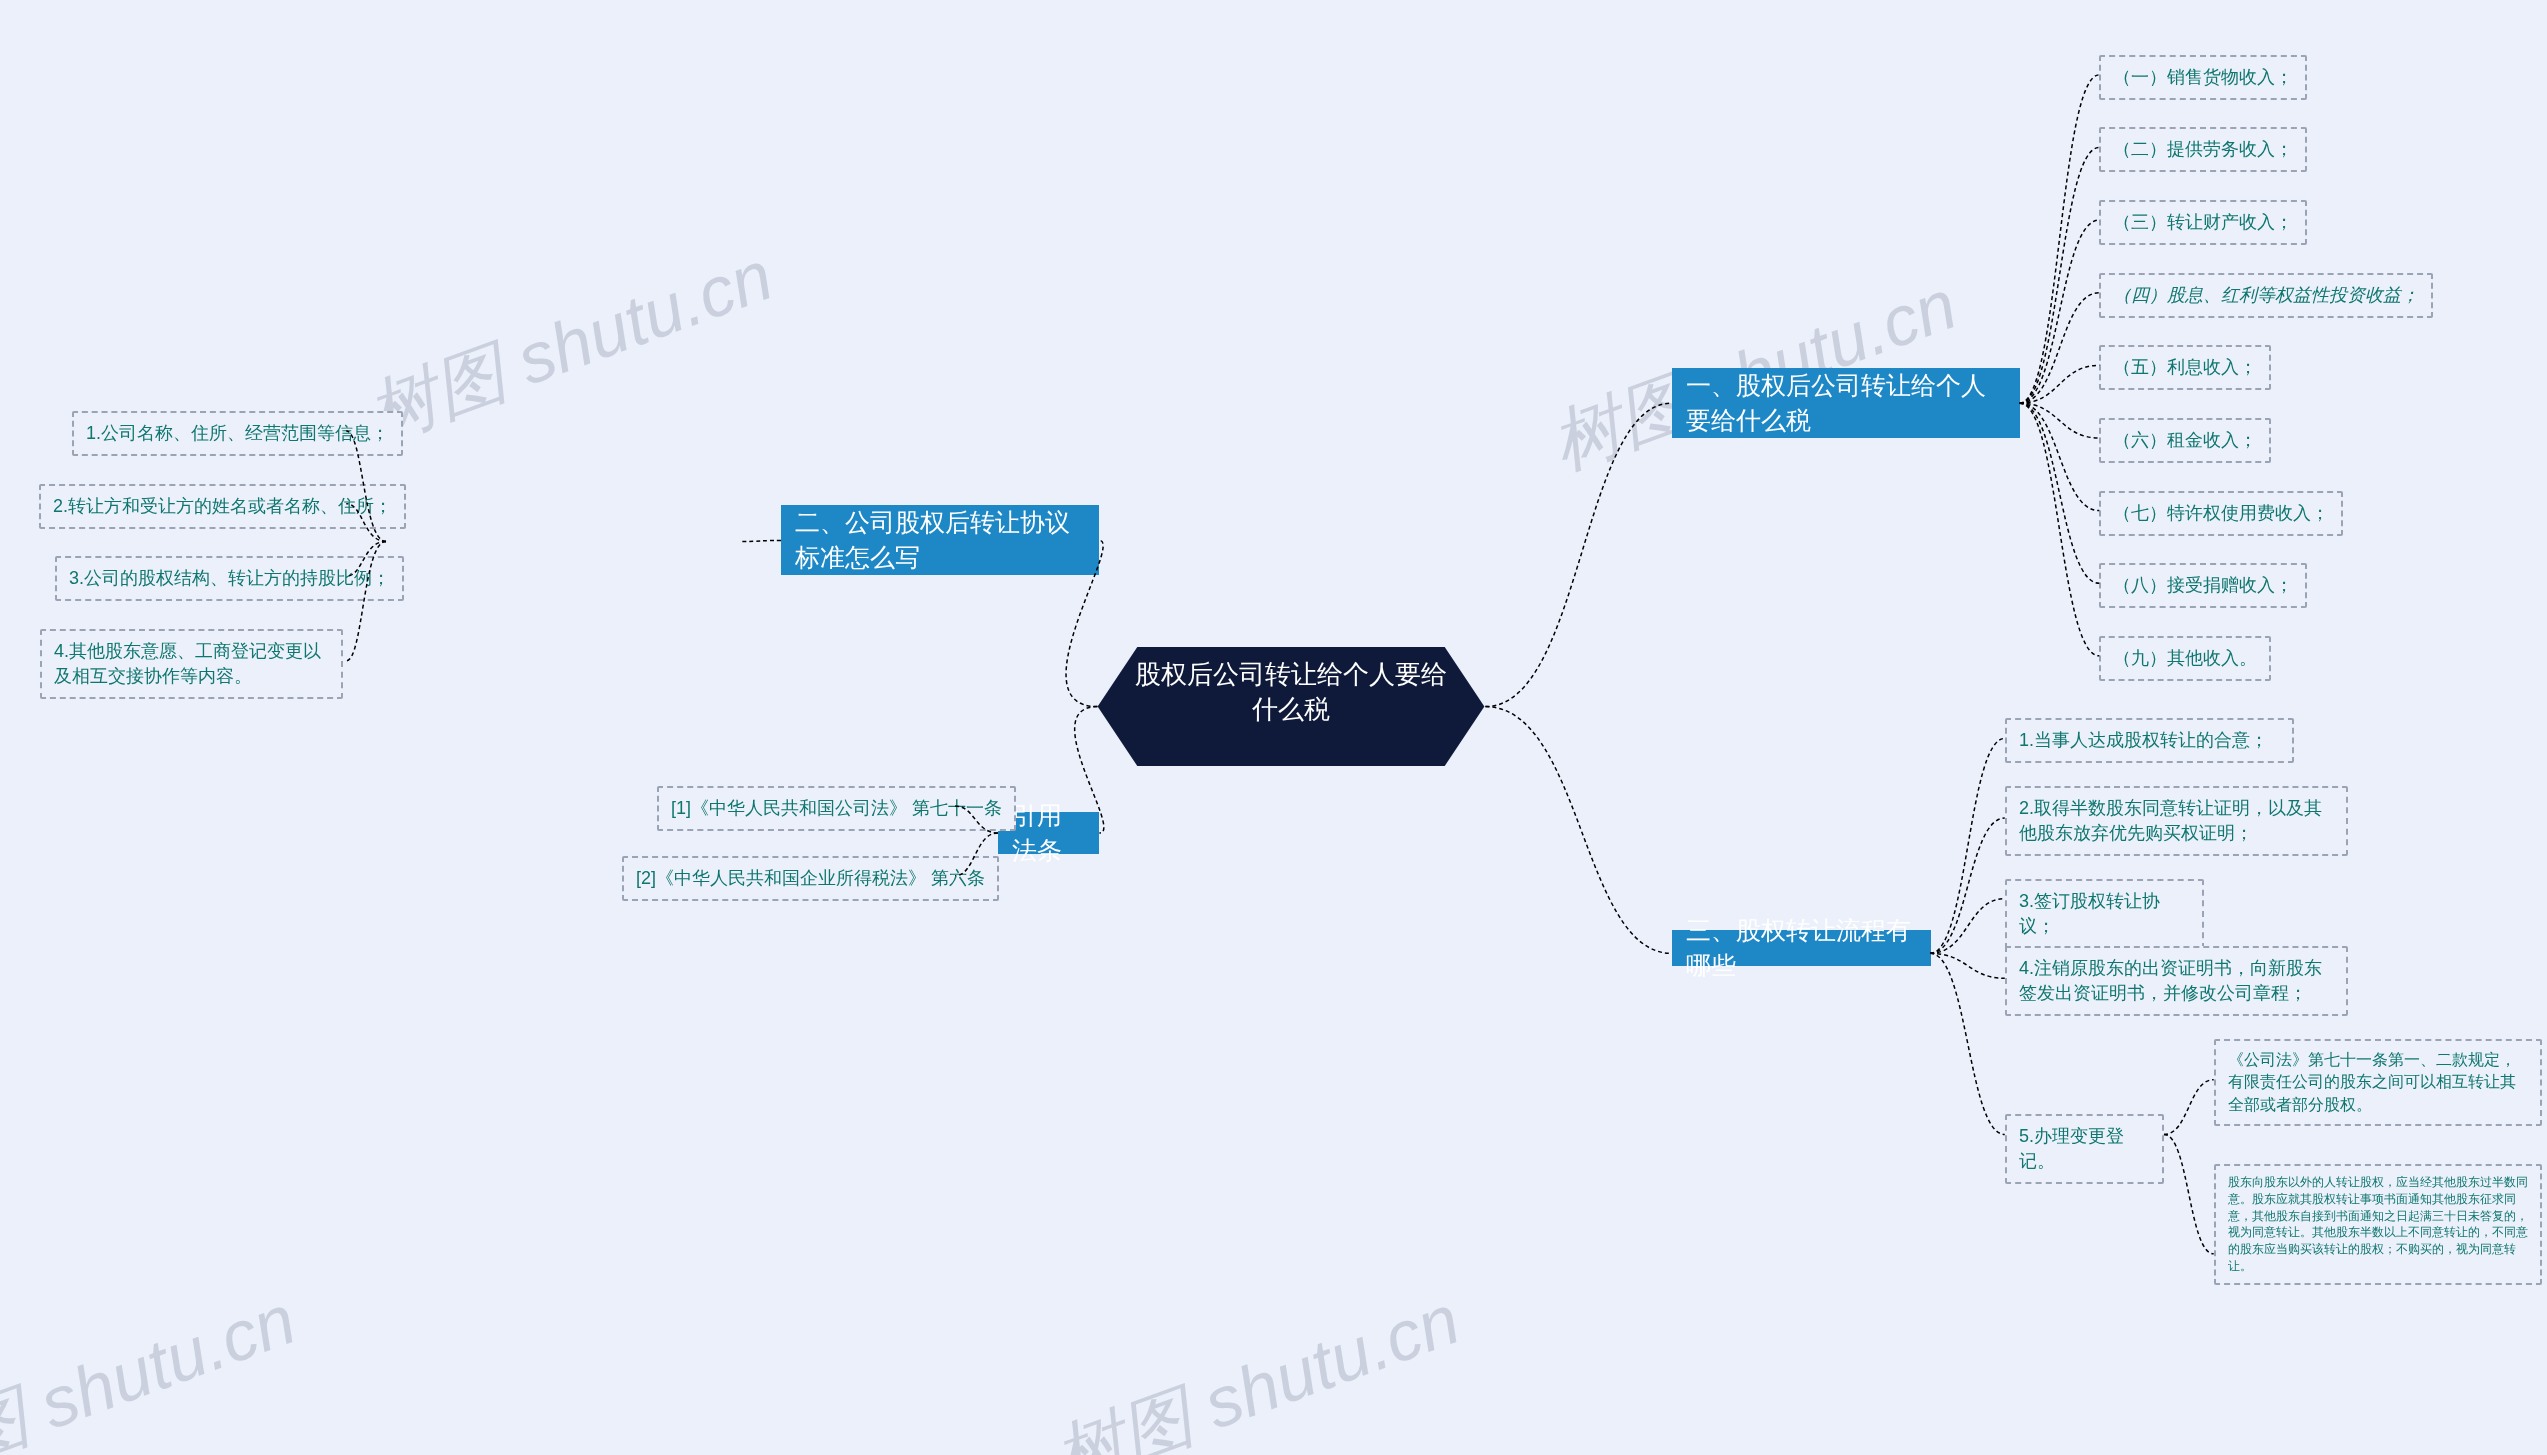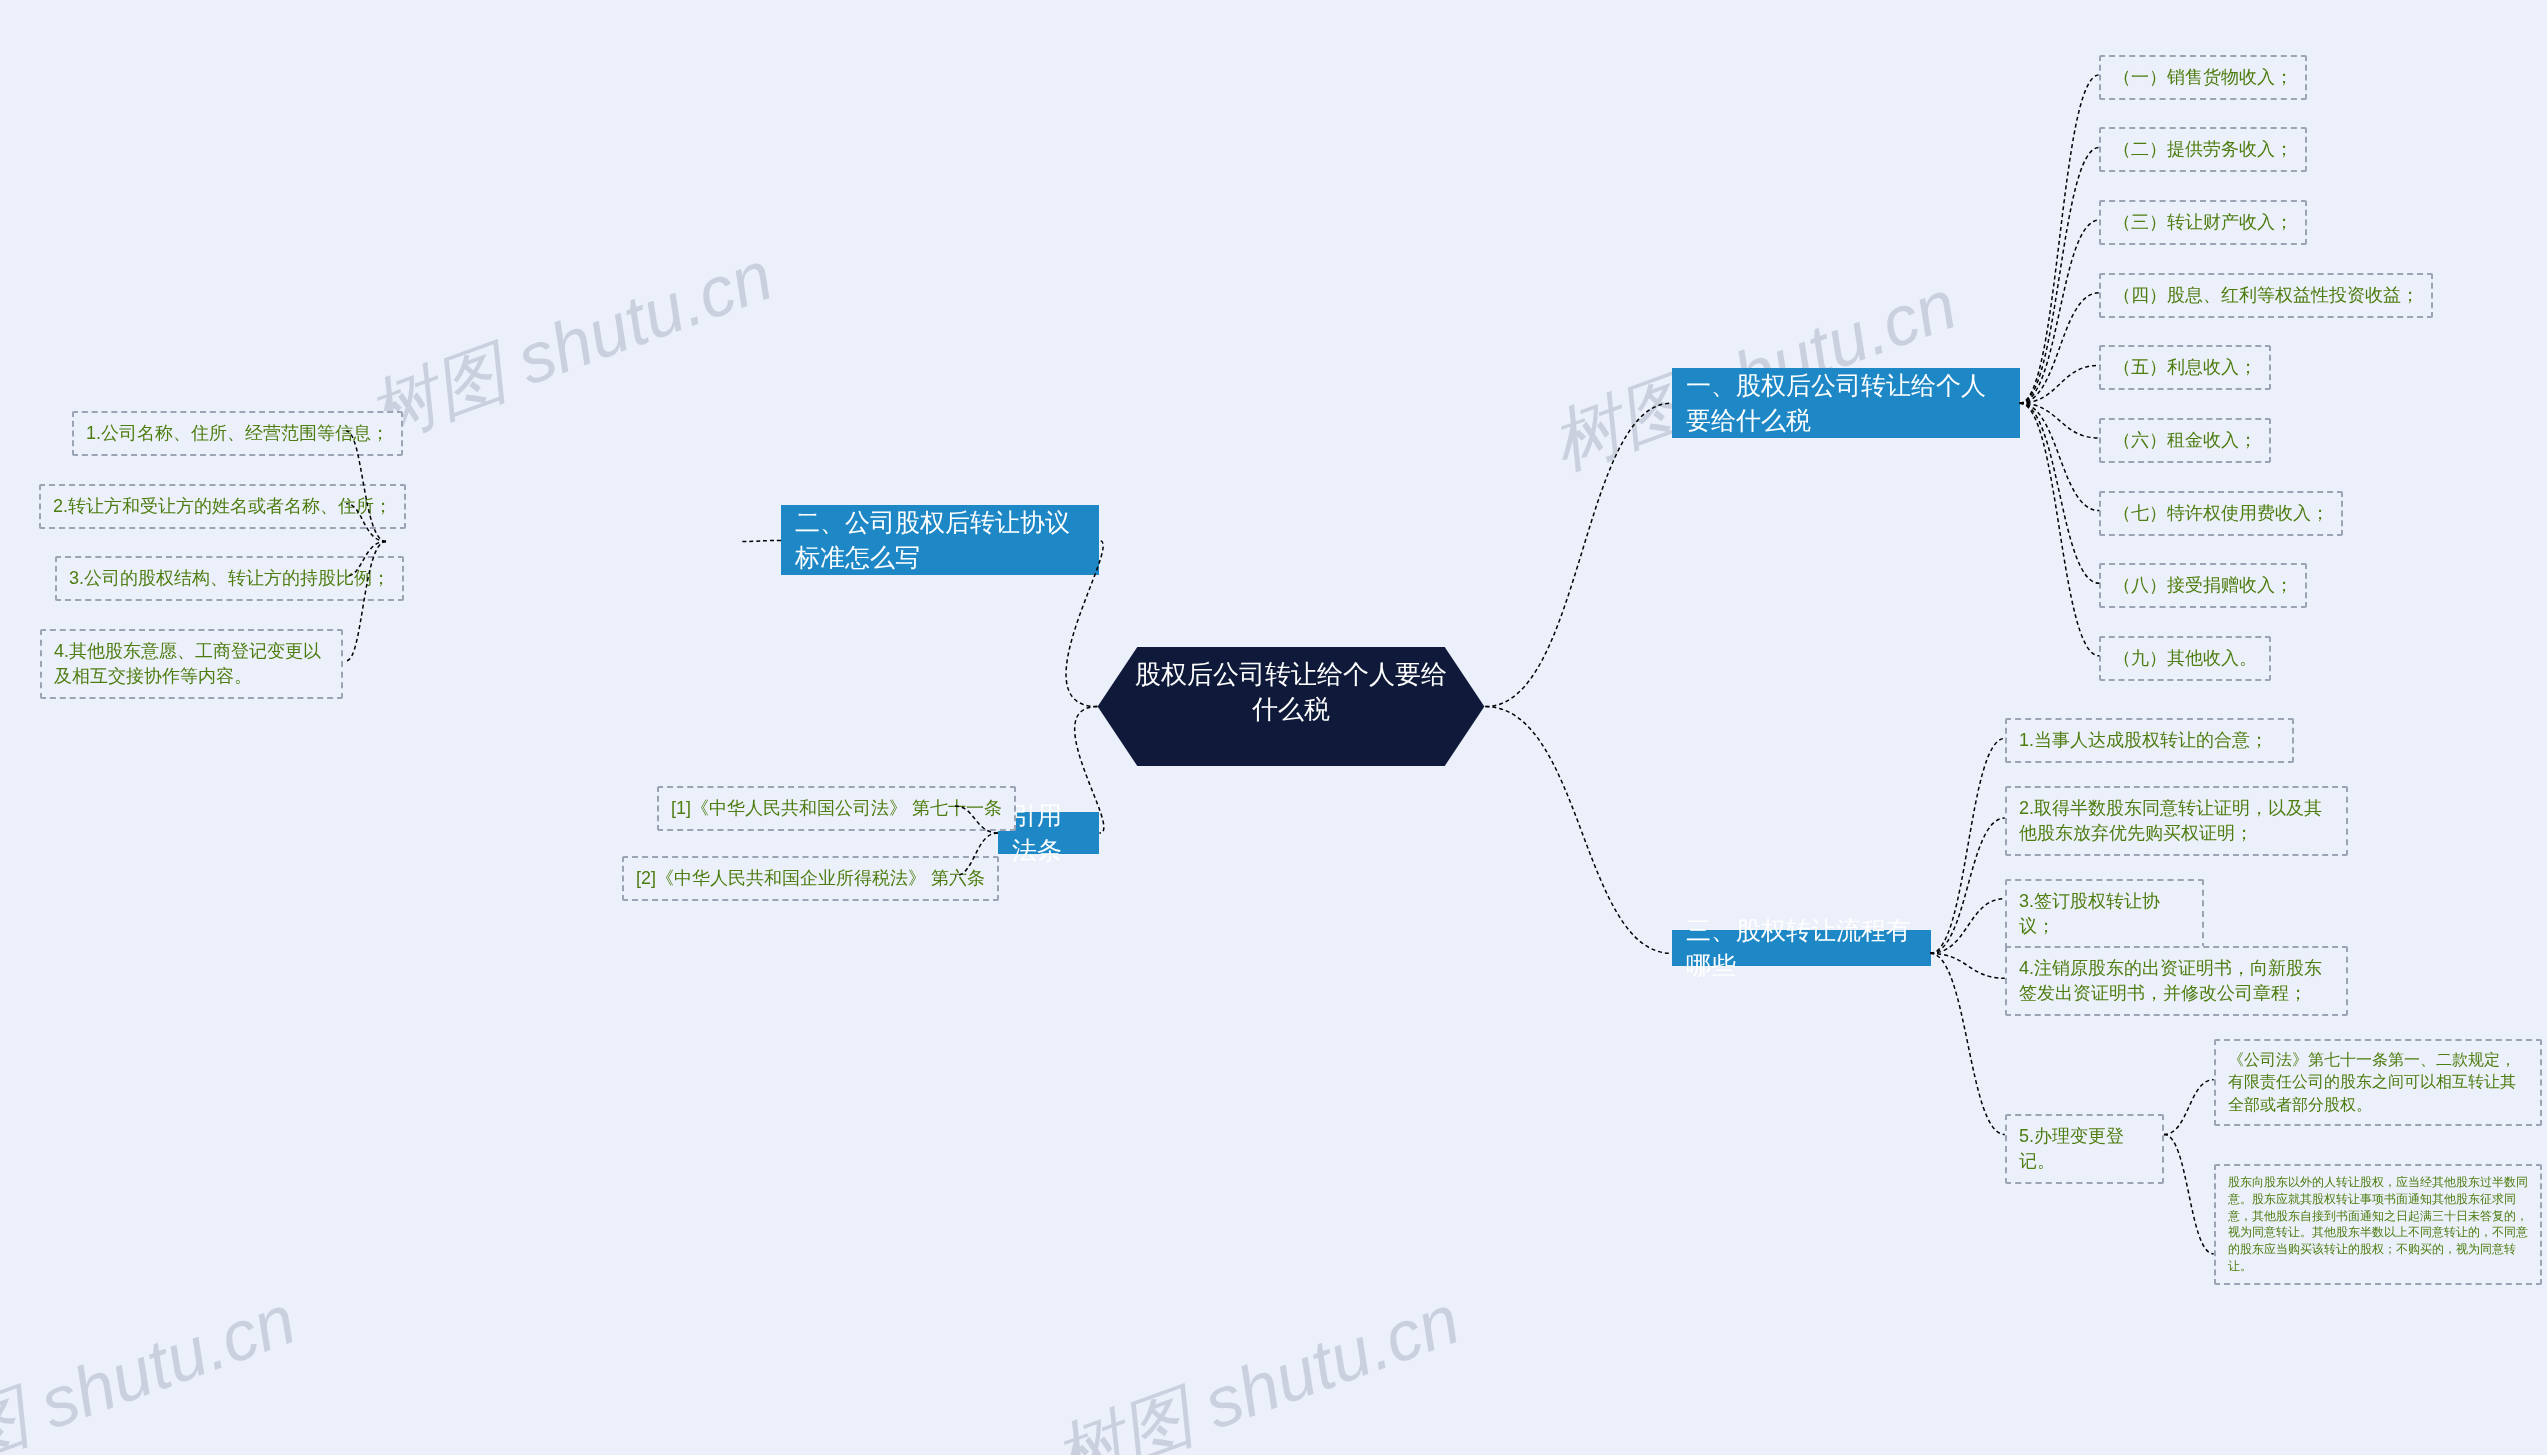--- a/index.html
+++ b/index.html
@@ -44,21 +44,21 @@
     background: #1e88c7;
     color: #ffffff;
     padding: 10px 14px;
     line-height: 1.4;
     font-size: 25px;
     display: flex;
     align-items: center;
   }
   .leaf, .sub {
     background: #ebf0fb;
-    color: #4d7c0f;
+    color: #0f766e;
     border: 2px dashed #9aa4b5;
     padding: 8px 12px;
     line-height: 1.4;
     border-radius: 2px;
     display: flex;
     align-items: flex-start;
   }
   .watermark {
     position: absolute;
     color: rgba(140,150,165,0.35);
@@ -97,21 +97,21 @@
   </div>
   <div class="node leaf" style="left:2099px; top:55px;">
       <span>（一）销售货物收入；</span>
     </div>
   <div class="node leaf" style="left:2099px; top:127px;">
       <span>（二）提供劳务收入；</span>
     </div>
   <div class="node leaf" style="left:2099px; top:200px;">
       <span>（三）转让财产收入；</span>
     </div>
-  <div class="node leaf" style="left:2099px; top:273px;">
+  <div class="node leaf" style="left:2099px; top:273px;font-style:italic;">
       <span>（四）股息、红利等权益性投资收益；</span>
     </div>
   <div class="node leaf" style="left:2099px; top:345px;">
       <span>（五）利息收入；</span>
     </div>
   <div class="node leaf" style="left:2099px; top:418px;">
       <span>（六）租金收入；</span>
     </div>
   <div class="node leaf" style="left:2099px; top:491px;">
       <span>（七）特许权使用费收入；</span>

